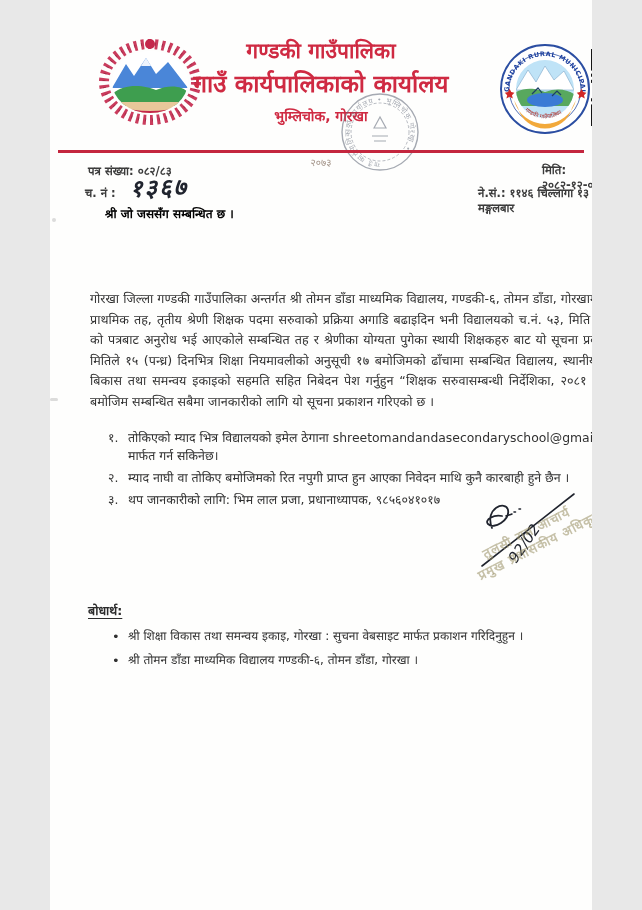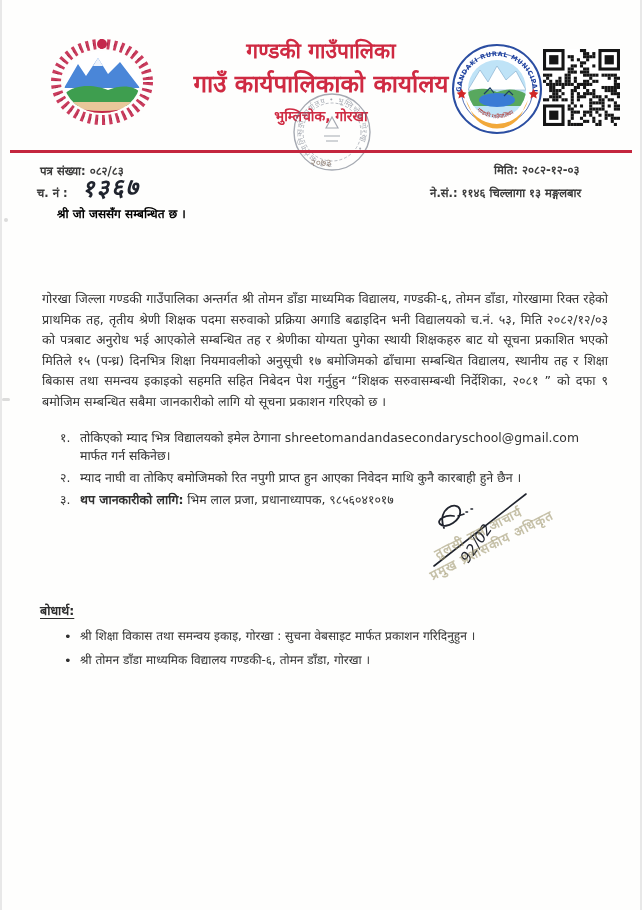--- a/index.html
+++ b/index.html
@@ -1,18 +1,18 @@
 <!DOCTYPE html>
 <html><head>
 <meta charset="utf-8">
 <style>
   html,body{margin:0;padding:0;background:#e8e8e8;}
   .page{
     position:relative;
-    width:638px;height:910px;
+    width:542px;height:910px;
     margin:0 auto;
     background:#fefefd;
     font-family:"DejaVu Sans","Liberation Sans",sans-serif;
     color:#333;
     overflow:hidden;
   }
   .abs{position:absolute;}
   
   .hdr-title{left:130px;right:130px;text-align:center;color:#cf2a42;font-weight:bold;}
   .hdr-line1{top:36px;font-size:21px;}
@@ -31,21 +31,21 @@
   .ns-line{top:185px;left:428px;}
   .addressee{top:205px;left:55px;font-weight:bold;font-size:12px;color:#000000;}
   
   .subject{top:241px;left:0;right:0;text-align:center;font-size:13px;font-weight:bold;color:#2c2c2c;}
   .subject span{text-decoration:underline;text-underline-offset:3px;}
   .body-par{top:289px;left:40px;width:566px;font-size:12.6px;line-height:1.63;text-align:justify;color:#313131;}
   
   .notes{top:429px;left:58px;width:548px;font-size:12.4px;color:#313131;}
   .note-row{display:flex;margin-bottom:4px;line-height:1.45;}
   .note-num{width:20px;flex:none;}
-  .note-label{font-weight:bold;margin-top:28px;}
+  .note-label{font-weight:normal;margin-top:28px;}
   
   .sig-block{top:486px;left:404px;}
   .officer-stamp{top:548px;left:430px;width:230px;transform:rotate(-27deg);transform-origin:left top;
     color:rgba(151,142,98,.55);font-size:13px;font-weight:bold;letter-spacing:1px;line-height:1.3;}
   
   .cc-heading{top:602px;left:38px;font-size:12.5px;font-weight:bold;color:#2c2c2c;text-decoration:underline;text-underline-offset:3px;}
   .cc-list{top:628px;left:62px;width:520px;font-size:12px;color:#313131;}
   .cc-item{display:flex;margin-bottom:6px;line-height:1.4;}
   .cc-item::before{content:"•";width:16px;flex:none;font-size:13px;}
   

